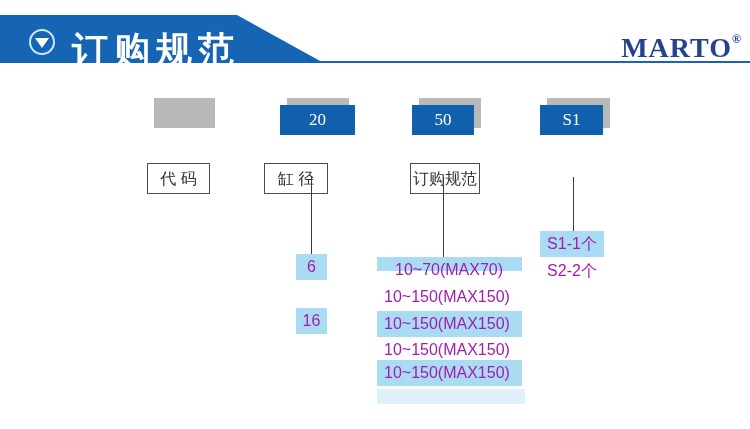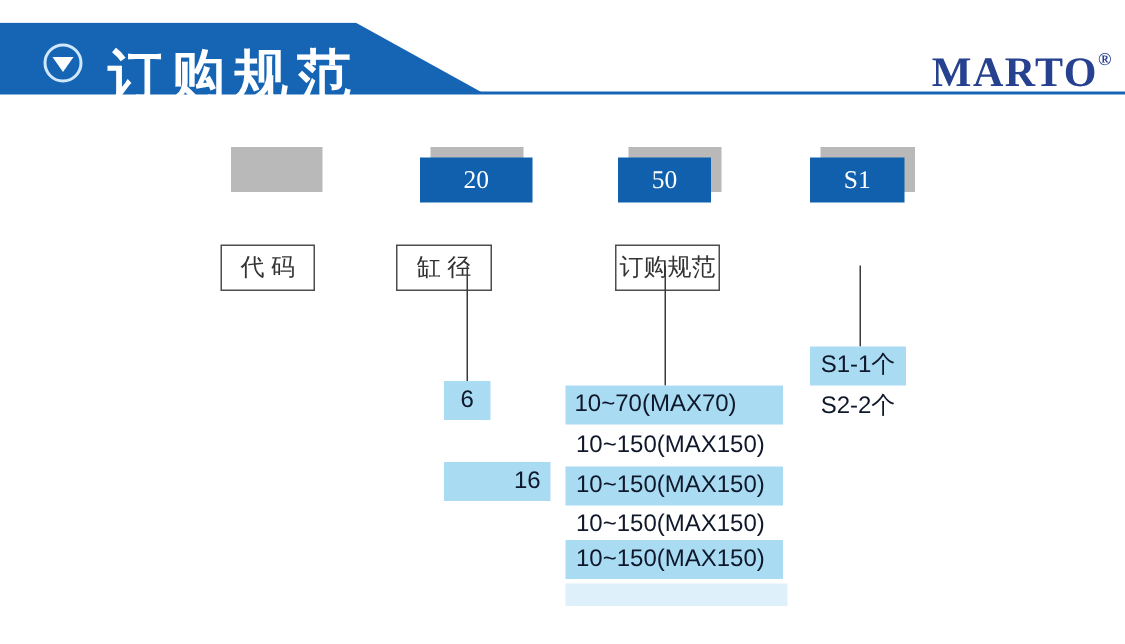--- a/index.html
+++ b/index.html
@@ -61,31 +61,31 @@
   .lb2{left:264px;width:62px;}
   .lb3{left:410px;width:68px;}
   .lb4{left:528px;width:90px;}
   
   .vline{position:absolute;width:1px;background:#3a3a3a;}
   .vl2{left:311px;top:177px;height:77px;}
   .vl3{left:443px;top:177px;height:80px;}
   .vl4{left:573px;top:177px;height:54px;}
   
   .opt{
-    position:absolute;font-size:16px;color:#0f172a;line-height:26px;
+    position:absolute;font-size:16px;color:#a21caf;line-height:26px;
     white-space:nowrap;
   }
   .hl{background:#a9dcf3;}
   .ctr{text-align:center;}
   
   .b0{left:296px;top:254px;width:31px;height:26px;}
   .b1{left:296px;top:282px;width:31px;height:24px;line-height:24px;margin-top:22px;}
-  .b2{left:296px;top:308px;width:31px;height:26px;padding-left:40px;}
+  .b2{left:296px;top:308px;width:31px;height:26px;}
   
-  .s0{left:377px;top:257px;width:145px;height:26px;padding-left:6px;box-sizing:border-box;}
+  .s0{left:377px;top:257px;width:145px;height:14px;padding-left:18px;box-sizing:border-box;}
   .s1{left:377px;top:285px;width:145px;height:24px;line-height:24px;padding-left:7px;box-sizing:border-box;}
   .s2{left:377px;top:311px;width:145px;height:26px;padding-left:7px;box-sizing:border-box;}
   .s3{left:377px;top:338px;width:145px;height:24px;line-height:24px;padding-left:7px;box-sizing:border-box;}
   .s4{left:377px;top:360px;width:145px;height:26px;padding-left:7px;box-sizing:border-box;}
   .faint{
     position:absolute;left:377px;top:389px;width:148px;height:15px;background:#def1fa;
   }
   
   .n0{left:540px;top:231px;width:64px;height:26px;}
   .n1{left:540px;top:259px;width:64px;height:24px;line-height:24px;}

